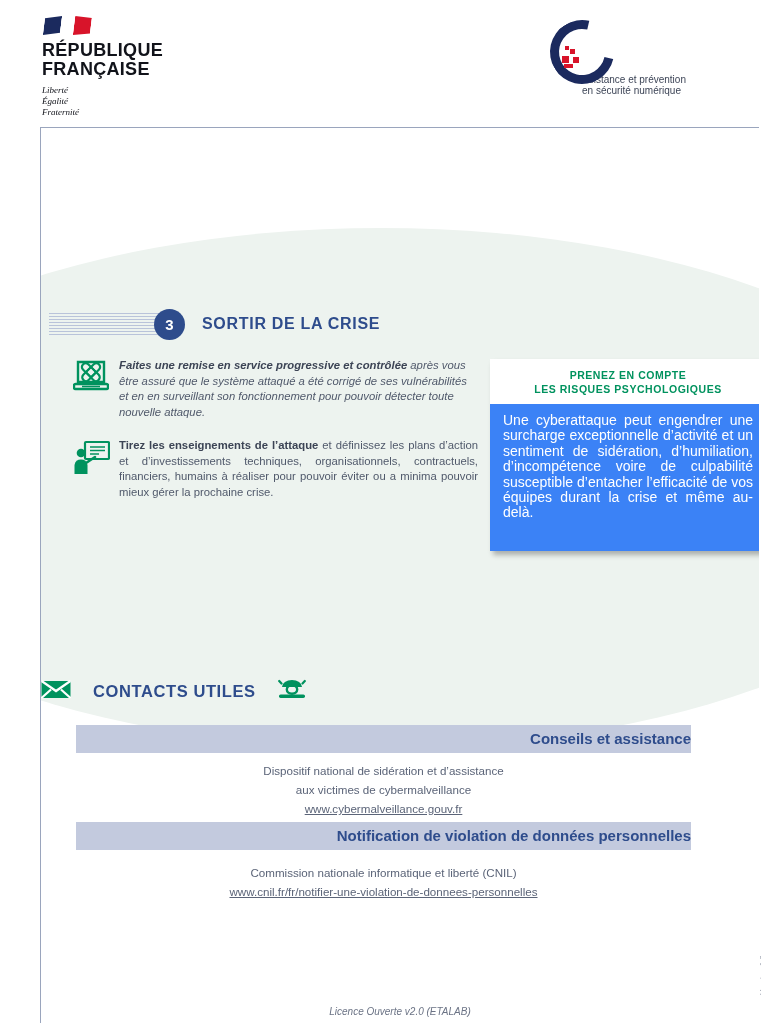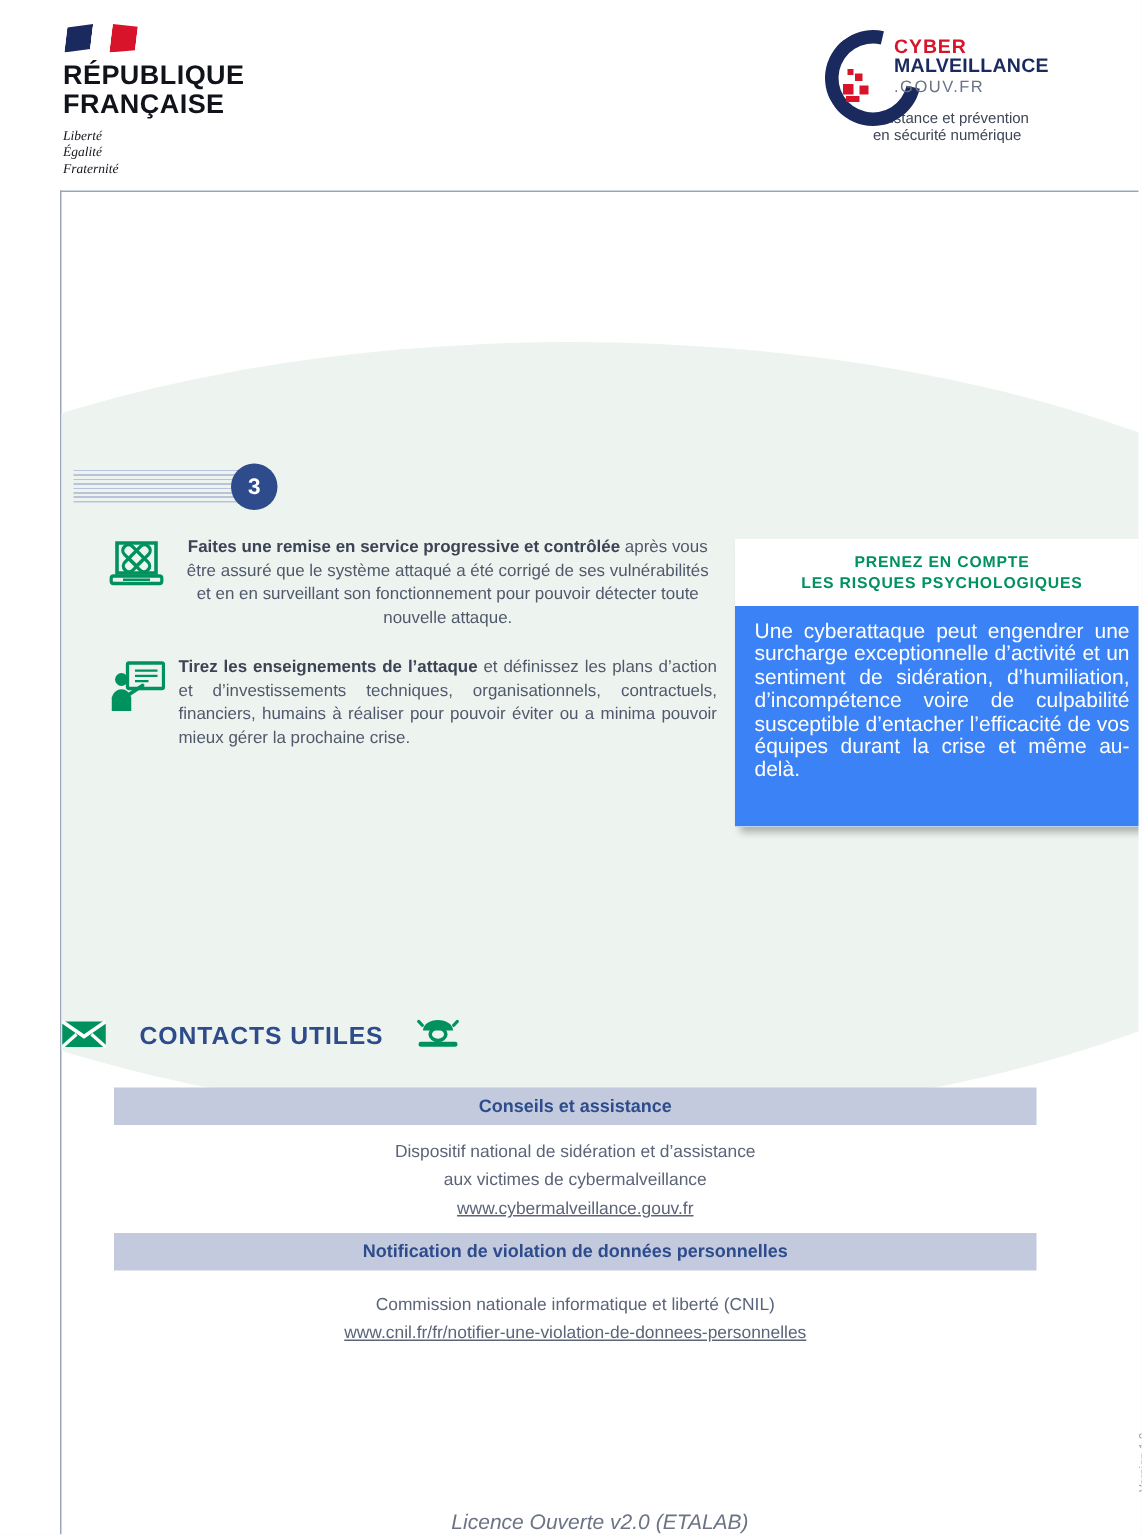--- a/index.html
+++ b/index.html
@@ -228,21 +228,21 @@
     min-width: 46px;
     padding-top: 2px;
   }
   .bullet-text {
     font-size: 11.3px;
     line-height: 15.6px;
     color: #50596b;
     text-align: justify;
     text-justify: inter-word;
   }
-  .bullet-1 .bullet-text { text-align: center; }
+  .bullet-1 .bullet-text { text-align: left; font-style: italic; }
   .bullet-text b {
     color: #3c4455;
     font-weight: 700;
   }
 
   
   .callout {
     position: absolute;
     left: 449px;
     top: 231px;
@@ -293,22 +293,22 @@
     position: absolute;
     left: 35px;
     width: 615px;
   }
   .cb-1 { top: 597px; }
   .cb-2 { top: 694px; }
   .cb-3 { top: 777px; }
 
   .contact-band {
     background: #c3cade;
-    text-align: center;
-    font-size: 12px;
+    text-align: right;
+    font-size: 15px;
     font-weight: 700;
     color: #2e4c8c;
     padding: 5px 0 6px 0;
   }
   .contact-lines {
     text-align: center;
     padding-top: 8px;
     font-size: 11.6px;
     line-height: 19px;
     color: #5b6478;
@@ -319,21 +319,21 @@
   }
   .cb-2 .contact-lines { padding-top: 13px; }
 
   
   .footer-licence {
     position: absolute;
     left: 0; right: 0;
     top: 878px;
     text-align: center;
     font-style: italic;
-    font-size: 14px;
+    font-size: 10px;
     color: #6b7385;
   }
   .version-vertical {
     position: absolute;
     right: 3px;
     top: 955px;
     font-size: 7.5px;
     color: #8c93a3;
     transform: rotate(-90deg);
     transform-origin: right top;
@@ -364,42 +364,38 @@
   <div class="cyber-logo">
     <div class="cyber-mark">
       <span class="cyber-c"></span>
       <span class="cyber-dots">
         <i style="left:0px; top:10px; width:7px; height:7px;"></i>
         <i style="left:8px; top:3px; width:5px; height:5px;"></i>
         <i style="left:3px; top:0px; width:4px; height:4px;"></i>
         <i style="left:2px; top:18px; width:9px; height:4px;"></i>
         <i style="left:11px; top:11px; width:6px; height:6px;"></i>
       </span>
-      <span class="cyber-words">
-        <span class="cyber-w1">CYBER</span><br>
-        <span class="cyber-w2">MALVEILLANCE</span><br>
-        <span class="cyber-w3">.GOUV.FR</span>
-      </span>
     </div>
     <div class="cyber-tagline">
       <div>Assistance et prévention</div>
       <div>en sécurité numérique</div>
     </div>
   </div>
 
 </div>
 
 <div class="sheet">
   <div class="bg-blob"></div>
 
   <div class="sheet-inner">
 
     <div class="section-head">
       <span class="stripes"></span>
       <span class="step-badge">3</span>
+      <span class="section-title">SORTIR DE LA CRISE</span>
     </div>
 
     <div class="bullet bullet-1">
       <div class="bullet-icon">
         <svg width="36" height="33" viewBox="0 0 36 33" aria-hidden="true">
           <path d="M5 2 h26 v20 h-26 z" fill="none" stroke="#00925e" stroke-width="2.4"></path>
           <rect x="1" y="24" width="34" height="5" rx="1.6" fill="none" stroke="#00925e" stroke-width="2.4"></rect>
           <line x1="9" y1="26.5" x2="27" y2="26.5" stroke="#00925e" stroke-width="1.6"></line>
           <g transform="rotate(45 18 12)">
             <rect x="7" y="8.5" width="22" height="7.5" rx="3.6" fill="none" stroke="#00925e" stroke-width="2.2"></rect>

